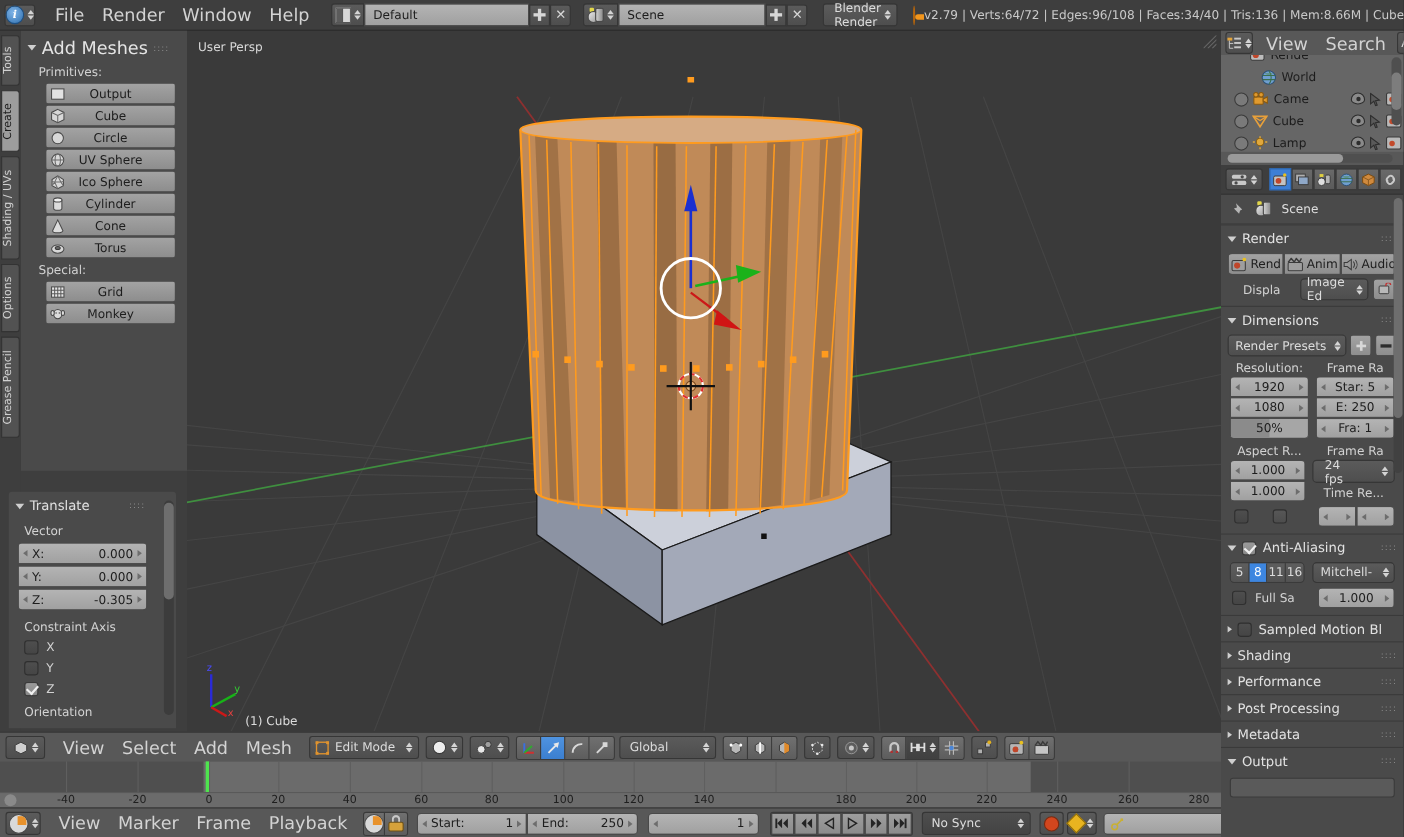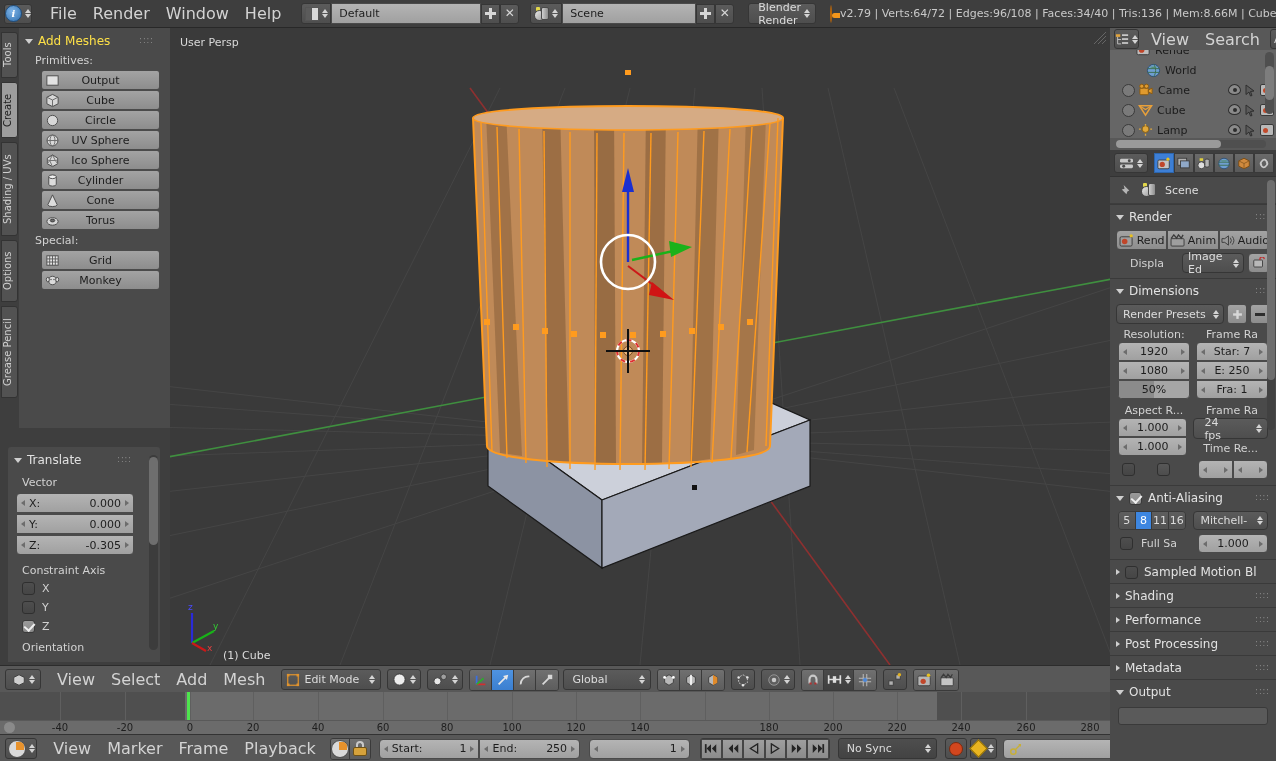--- a/index.html
+++ b/index.html
@@ -69,21 +69,21 @@
   #leftzone{position:absolute;left:0;top:28px;width:170px;bottom:93px;background:#3e3e3e;}
   #tabcol{position:absolute;left:0;top:0;width:19px;bottom:0;background:#3e3e3e;}
   .vtab{position:absolute;left:1px;width:17px;background:#525252;border:1px solid #333;border-radius:3px 0 0 3px;
         writing-mode:vertical-rl;text-orientation:mixed;transform:rotate(180deg);
         color:#d0d0d0;font-size:10px;text-align:center;box-sizing:border-box;padding:4px 0;}
   .vtab.active{background:#9d9d9d;color:#1c1c1c;}
 
   
   #toolpanel{position:absolute;left:19px;top:0;right:0;height:400px;background:#4a4a4a;}
   #toolpanel .phdr{display:flex;align-items:center;padding:6px 8px 2px 6px;}
-  #toolpanel .phdr .ttl{font-size:12px;color:#fde047;}
+  #toolpanel .phdr .ttl{font-size:16px;color:#e5e5e5;}
   .sect-label{color:#d2d2d2;font-size:11px;padding:4px 0 3px 16px;}
   .mbtn{height:20px;margin:0 10px 0 22px;border-radius:3px;position:relative;justify-content:center;}
   .mbtn+.mbtn{margin-top:0;}
   .mbtn .mi{position:absolute;left:3px;top:2px;width:15px;height:15px;}
   .mesh-ico{width:15px;height:15px;display:block;}
 
   
   #opspanel{position:absolute;left:8px;bottom:6px;width:152px;height:215px;background:#4a4a4a;border-radius:3px 3px 0 0;}
   #opspanel .phdr{display:flex;align-items:center;padding:6px 6px 2px 6px;}
   .lbl{color:#d2d2d2;font-size:11px;}
@@ -1102,21 +1102,21 @@
         <span class="lbl" style="flex:1;text-align:center;">Frame Ra</span>
       </div>
       <div style="display:flex;gap:6px;padding:1px 8px 0 8px;">
         <div class="field numf" style="flex:1;border-radius:4px 4px 0 0;">
             <span class="lt"></span>
             <span>1920</span>
             <span class="rt"></span>
           </div>
         <div class="field numf" style="flex:1;border-radius:4px 4px 0 0;">
             <span class="lt"></span>
-            <span>Star: 7</span>
+            <span>Star: 5</span>
             <span class="rt"></span>
           </div>
       </div>
       <div style="display:flex;gap:6px;padding:0 8px;">
         <div class="field numf" style="flex:1;border-radius:0;">
             <span class="lt"></span>
             <span>1080</span>
             <span class="rt"></span>
           </div>
         <div class="field numf" style="flex:1;border-radius:0;">

